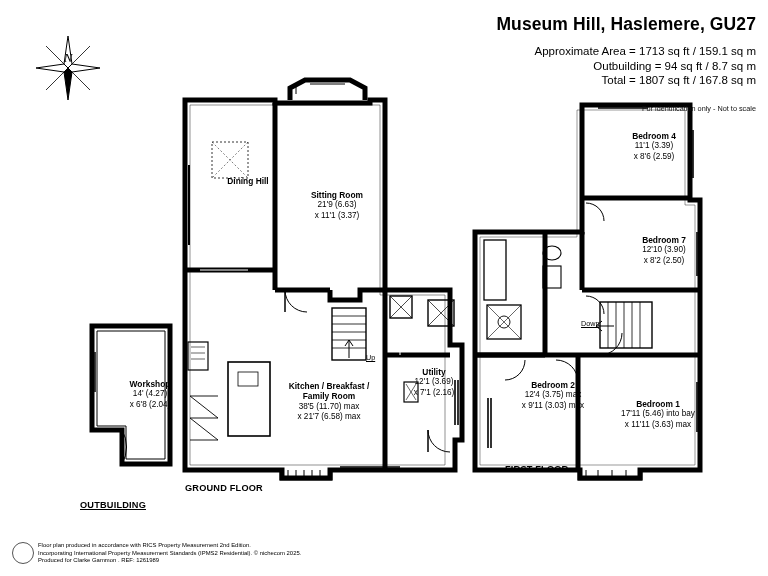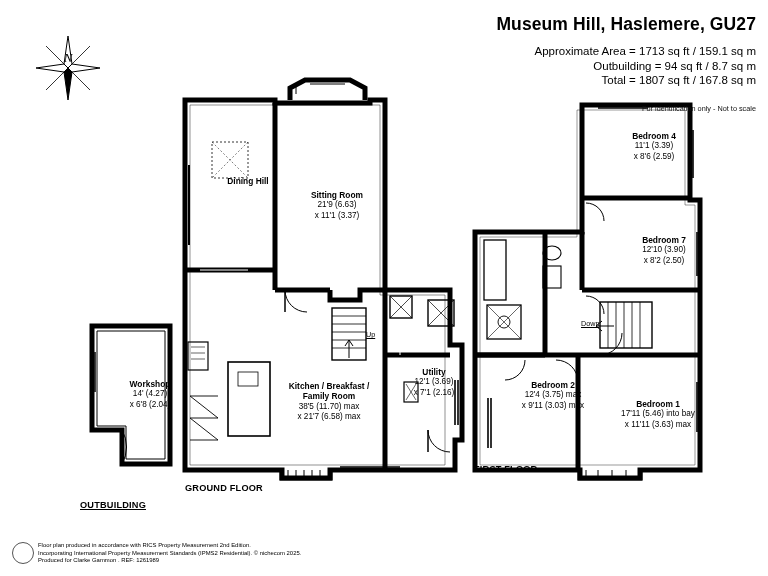--- a/index.html
+++ b/index.html
@@ -300,25 +300,25 @@
   <div>12'4 (3.75) max</div>
   <div>x 9'11 (3.03) max</div>
 </div>
 
 <div class="lbl" style="left:570px; top:399px; width:140px;">
   <div class="nm">Bedroom 1</div>
   <div>17'11 (5.46) into bay</div>
   <div>x 11'11 (3.63) max</div>
 </div>
 
-<div class="tiny" style="left:366px; top:330px;text-decoration:underline;">Up</div>
+<div class="tiny" style="left:366px; top:353px;text-decoration:underline;">Up</div>
 <div class="tiny" style="left:581px; top:319px;text-decoration:underline;">Down</div>
 
 <div class="floorlbl" style="left:80px; top:500px;text-decoration:underline;">OUTBUILDING</div>
 <div class="floorlbl" style="left:185px; top:471px;margin-top:12px;">GROUND FLOOR</div>
-<div class="floorlbl" style="left:474px; top:464px;">FIRST FLOOR</div>
+<div class="floorlbl" style="left:474px; top:464px;padding-left:31px;">FIRST FLOOR</div>
 
 <div id="footer-icon"></div>
 <div id="footer-text">
   <div style="font-size:5.9px;line-height:7.6px;">Floor plan produced in accordance with RICS Property Measurement 2nd Edition.</div>
   <div style="font-size:5.9px;line-height:7.6px;">Incorporating International Property Measurement Standards (IPMS2 Residential).  ©  nichecom 2025.</div>
   <div style="font-size:5.9px;line-height:7.6px;">Produced for Clarke Gammon .   REF:  1261989</div>
 </div>
 
 </body></html>

